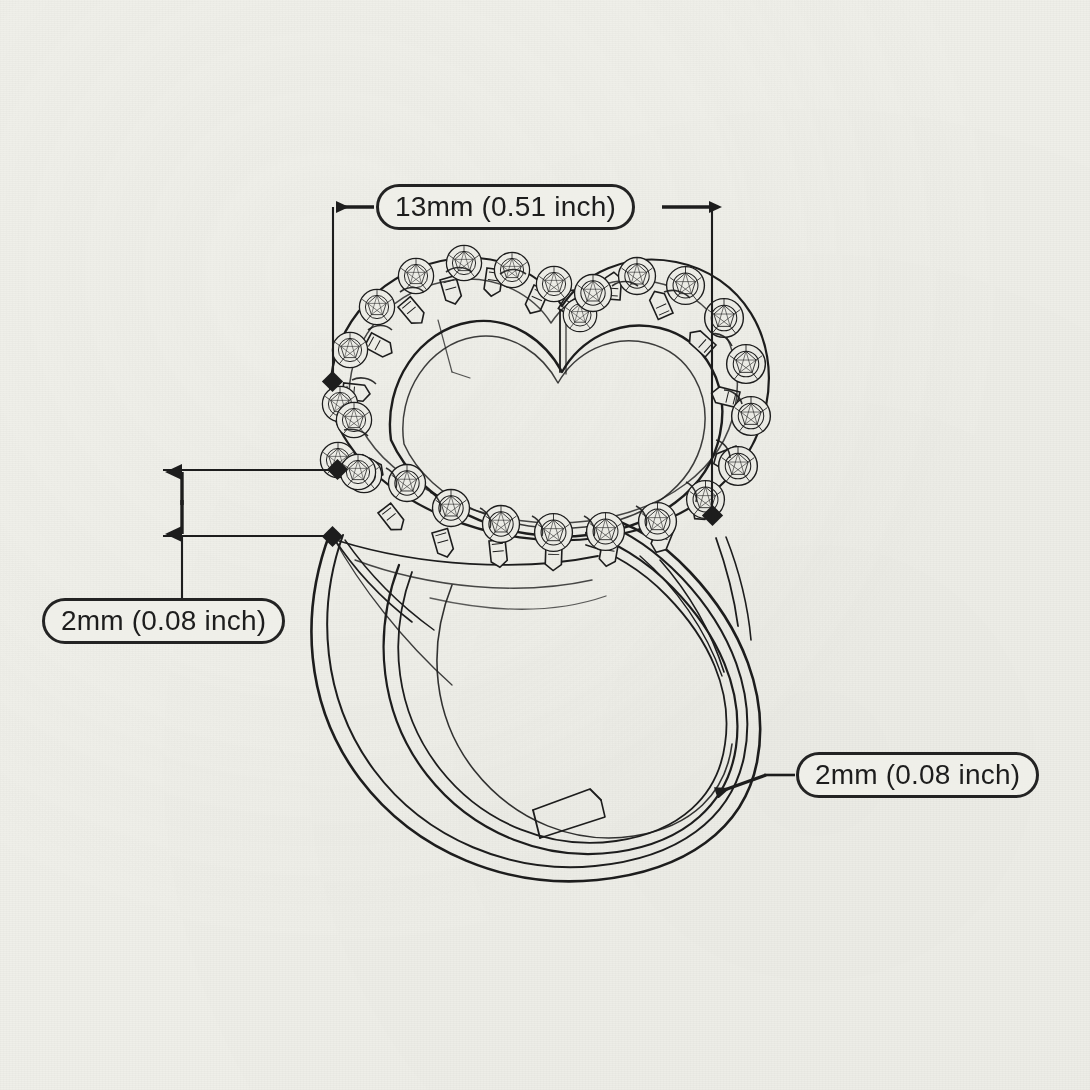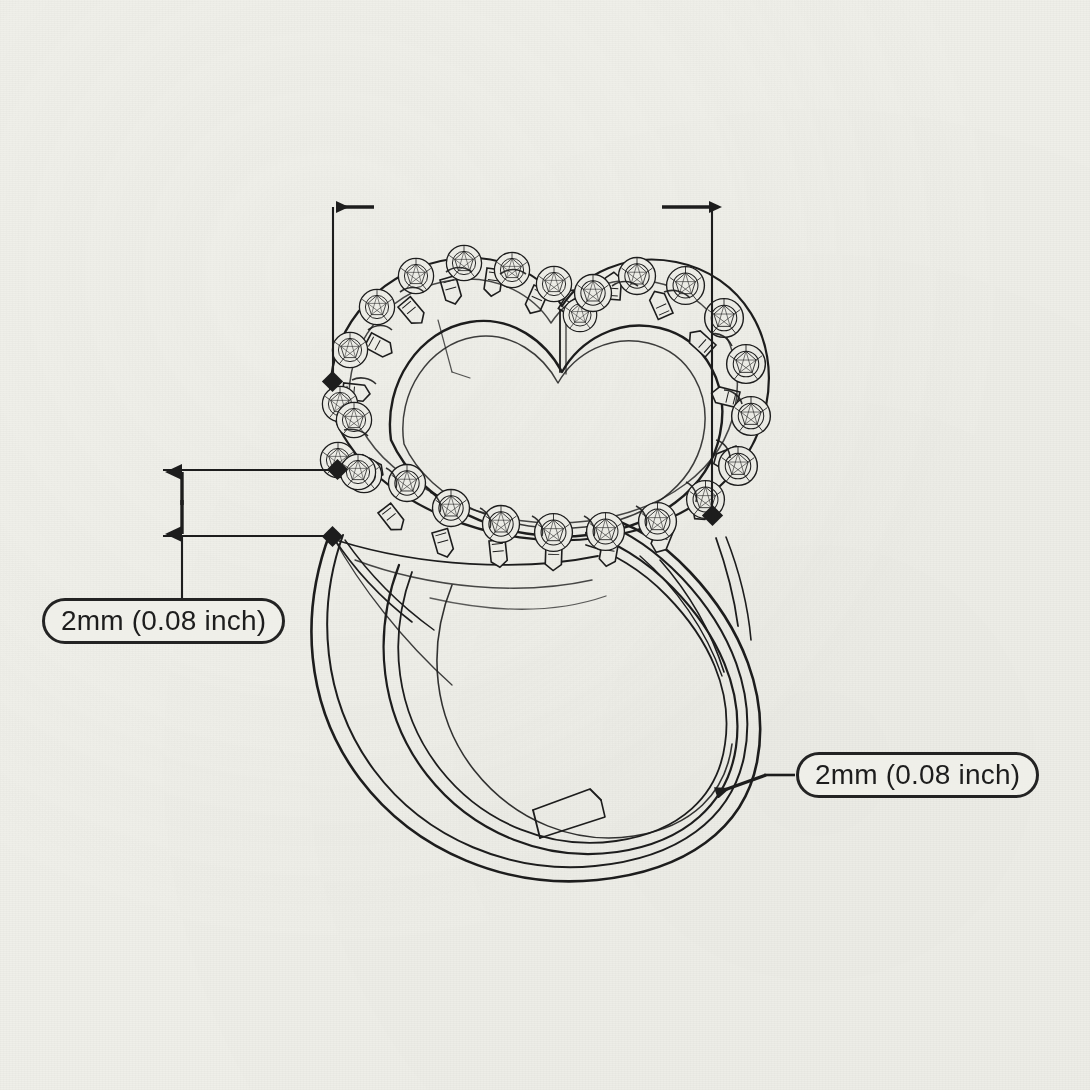--- a/index.html
+++ b/index.html
@@ -295,18 +295,19 @@
     </g>
 
     <g stroke="#1d1d1d" fill="none" stroke-linecap="butt">
       <line x1="795" y1="775" x2="764" y2="775" stroke-width="2.6"></line>
       <line x1="766" y1="775" x2="716" y2="793" stroke-width="3.4" marker-end="url(#arrow-leader)"></line>
     </g>
   </svg>
 
   <div id="paper-grain"></div>
 
+  <div class="callout" id="callout-width">13mm (0.51 inch)</div>
 
   <div class="callout" id="callout-height">2mm (0.08 inch)</div>
 
   <div class="callout" id="callout-band">2mm (0.08 inch)</div>
 
 </div>
 
 </body></html>

